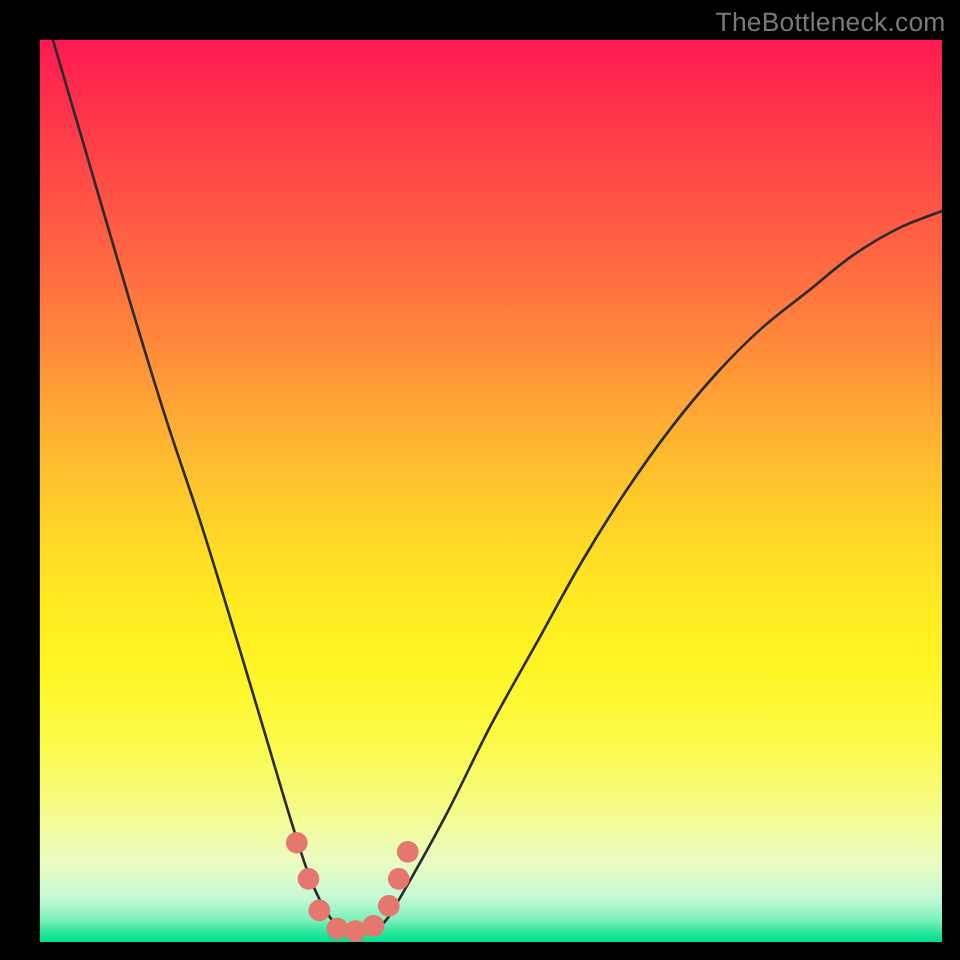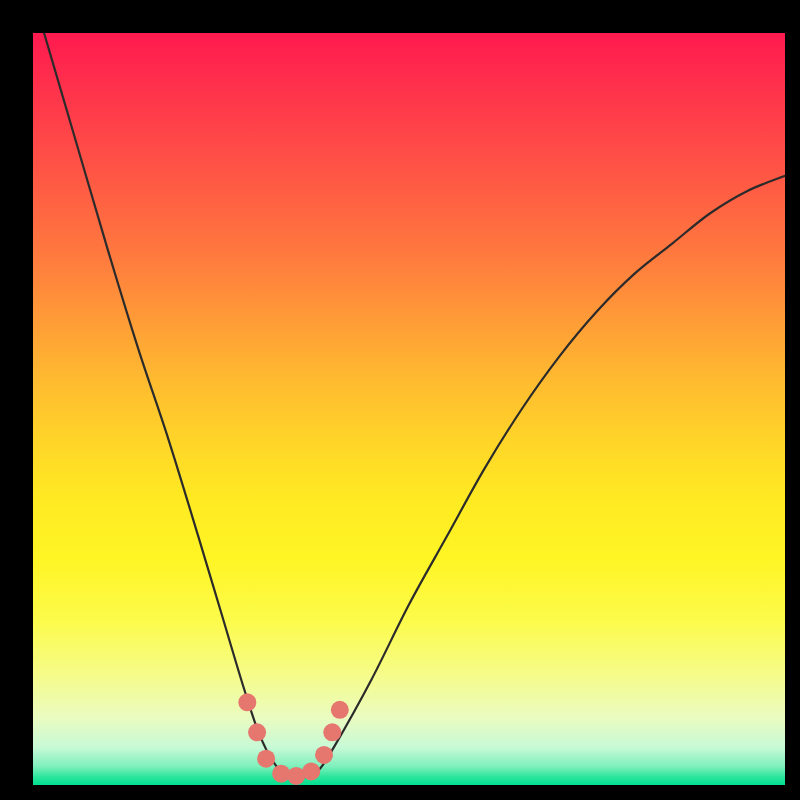--- a/index.html
+++ b/index.html
@@ -79,13 +79,14 @@
           <circle cx="233.12" cy="725.68" r="9" fill="#e6776f"></circle>
           <circle cx="248.16000000000003" cy="740.72" r="9" fill="#e6776f"></circle>
           <circle cx="263.2" cy="742.976" r="9" fill="#e6776f"></circle>
           <circle cx="278.24" cy="738.4639999999999" r="9" fill="#e6776f"></circle>
           <circle cx="291.024" cy="721.92" r="9" fill="#e6776f"></circle>
           <circle cx="299.296" cy="699.36" r="9" fill="#e6776f"></circle>
           <circle cx="306.816" cy="676.8" r="9" fill="#e6776f"></circle>
         </g>
     </svg>
   </div>
+  <div class="watermark">TheBottleneck.com</div>
 </div>
 
 </body></html>

